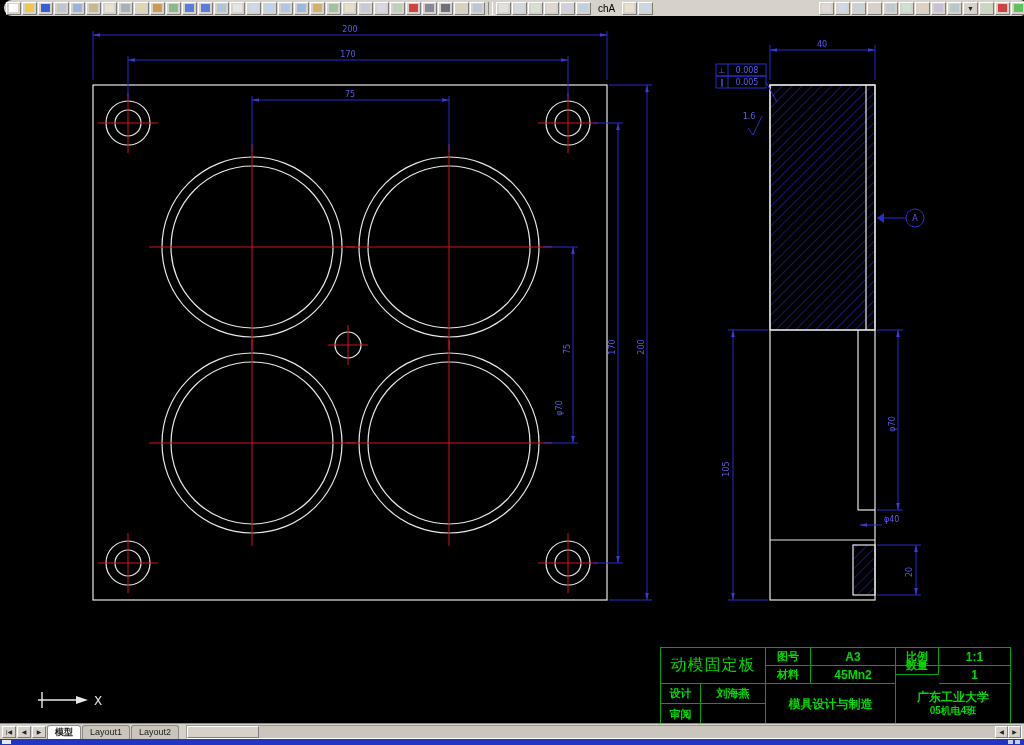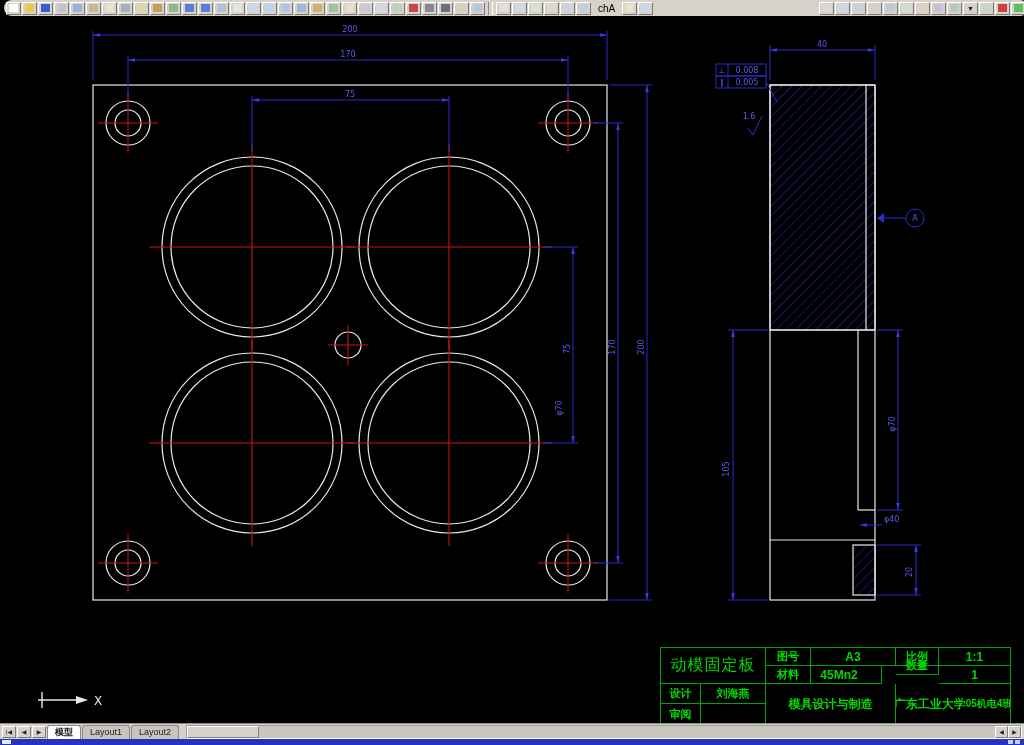--- a/index.html
+++ b/index.html
@@ -26,21 +26,21 @@
   
   .tblock{position:absolute;left:660px;top:631px;width:349px;height:76px;
     border:1px solid #00a400;box-sizing:content-box;}
   .tcell{position:absolute;display:flex;align-items:center;justify-content:center;
     color:#00d800;border-right:1px solid #00a400;border-bottom:1px solid #00a400;
     box-sizing:border-box;font-size:11px;white-space:nowrap;overflow:hidden;font-weight:bold;}
   .tcell.nr{border-right:none;}
   .tcell.nb{border-bottom:none;}
   .tcell.pn{font-size:16px;font-weight:normal;letter-spacing:1px;}
   .tcell.val{font-size:12px;}
-  .tcell.col{flex-direction:row;line-height:1.25;}
+  .tcell.col{flex-direction:column;line-height:1.25;}
   .tcell .l1{font-size:12px;}
   .tcell .l2{font-size:10px;}
 
   
   .tabbar{position:absolute;left:0;top:723px;width:1024px;height:16px;background:#d6d2ca;
     border-top:1px solid #8a8a8a;display:flex;align-items:center;gap:1px;
     padding:0 2px;box-sizing:border-box;z-index:5;}
   .tnav-btn{width:14px;height:12px;font-size:6px;line-height:1;padding:0;
     border:1px solid;border-color:#fff #7a7a7a #7a7a7a #fff;background:#d6d2ca;color:#222;}
   .tab{height:13px;line-height:12px;padding:0 7px;font-size:9px;color:#222;background:#c9c5bd;
@@ -384,21 +384,21 @@
     </svg>
 
     
     <div class="tblock">
       <div class="tcell pn" style="left:0;top:0;width:105px;height:36px;">动模固定板</div>
       <div class="tcell" style="left:105px;top:0;width:45px;height:18px;">图号</div>
       <div class="tcell val" style="left:150px;top:0;width:85px;height:18px;">A3</div>
       <div class="tcell" style="left:235px;top:0;width:43px;height:18px;">比例</div>
       <div class="tcell val nr" style="left:278px;top:0;width:71px;height:18px;">1:1</div>
       <div class="tcell" style="left:105px;top:18px;width:45px;height:18px;">材料</div>
-      <div class="tcell val" style="left:136px;top:18px;width:85px;height:18px;">45Mn2</div>
+      <div class="tcell val" style="left:150px;top:18px;width:85px;height:18px;">45Mn2</div>
       <div class="tcell" style="left:235px;top:9px;width:43px;height:18px;">数量</div>
       <div class="tcell val nr" style="left:278px;top:18px;width:71px;height:18px;">1</div>
       <div class="tcell" style="left:0;top:36px;width:40px;height:20px;">设计</div>
       <div class="tcell" style="left:40px;top:36px;width:65px;height:20px;">刘海燕</div>
       <div class="tcell nb" style="left:0;top:56px;width:40px;height:20px;">审阅</div>
       <div class="tcell nb" style="left:40px;top:56px;width:65px;height:20px;"></div>
       <div class="tcell val nb" style="left:105px;top:36px;width:130px;height:40px;">模具设计与制造</div>
       <div class="tcell col nr nb" style="left:235px;top:36px;width:114px;height:40px;">
         <span class="l1">广东工业大学</span>
         <span class="l2">05机电4班</span>

